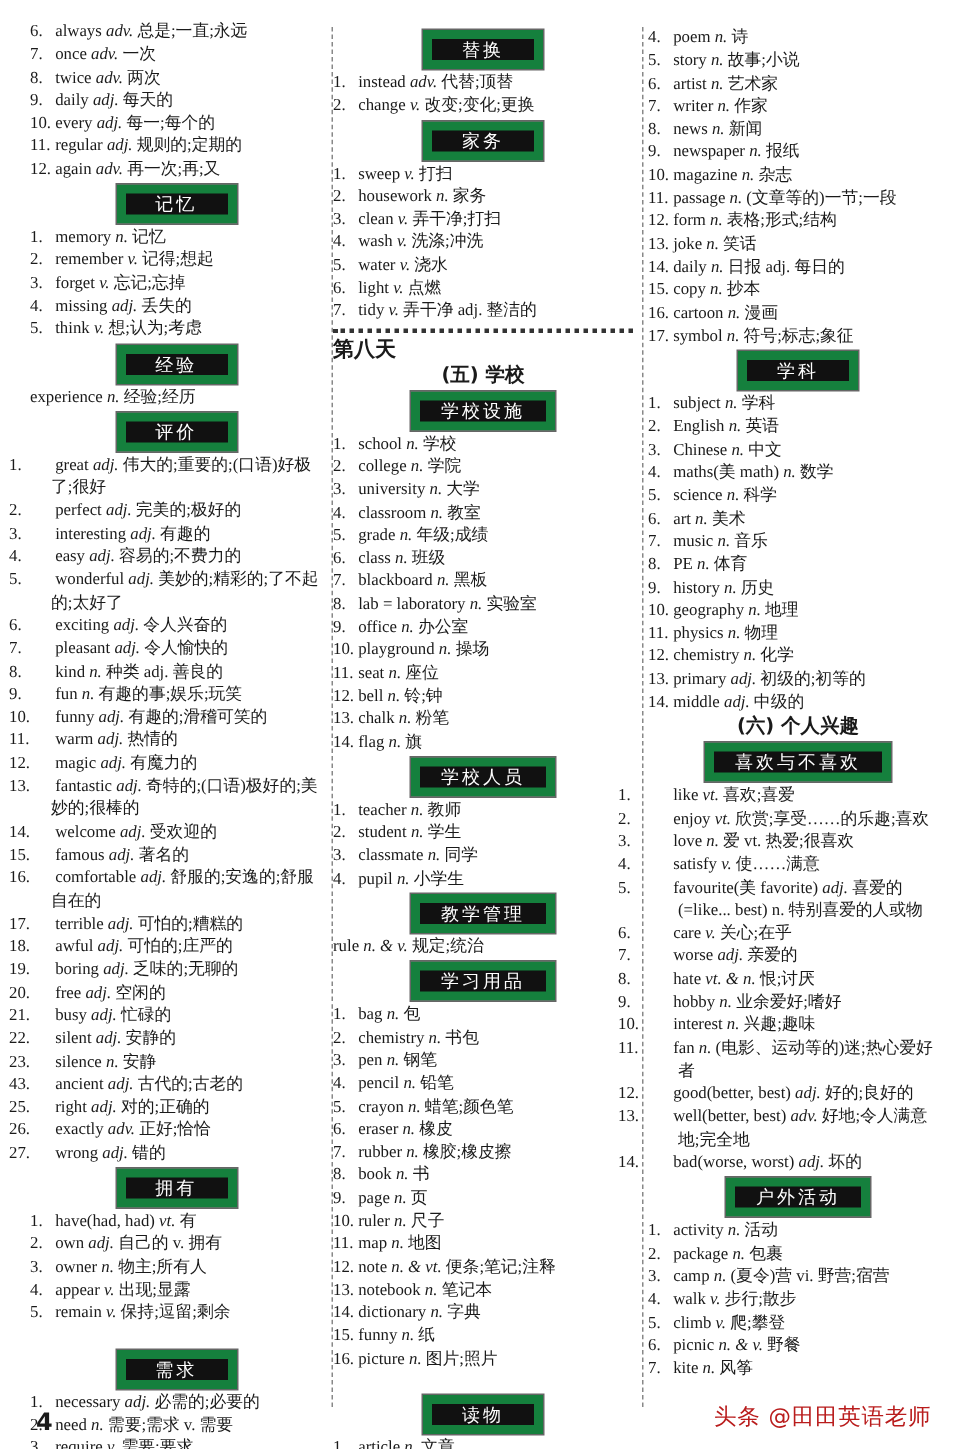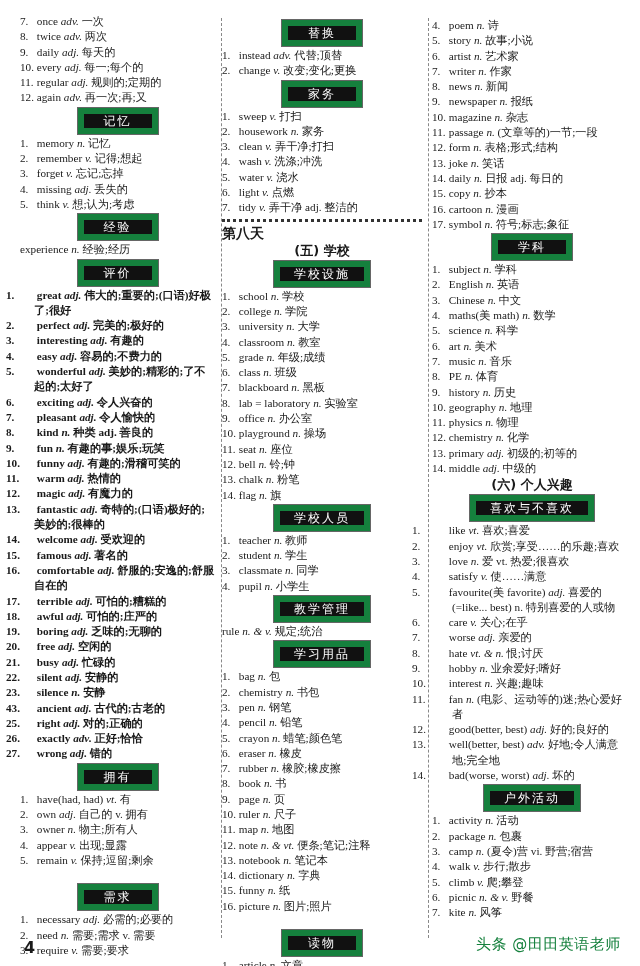--- a/index.html
+++ b/index.html
@@ -9,45 +9,46 @@
   }
   .col { position:absolute; top:0; }
   #col1 { left:20px; width:195px; top:14px; }
   #col2 { left:222px; width:200px; top:18px; }
   #col3 { left:432px; width:200px; top:18px; }
   .vsep { position:absolute; top:18px; width:0; border-left:1px dashed #888; }
   #sep1 { left:221px; height:920px; }
   #sep2 { left:428px; height:920px; }
   .entry { font-size:11.2px; line-height:15.3px; white-space:nowrap; }
   .entry .num { display:inline-block; min-width:14px; }
-  .entry.wrap { white-space:normal; padding-left:14px; text-indent:-14px;font-weight:bold; }
+  .entry.wrap { white-space:normal; padding-left:14px; text-indent:-14px; }
   .entry.wrap2 { white-space:normal; padding-left:20px; text-indent:-20px; }
   .pos { font-style:italic; }
   .hdr-wrap { text-align:center; margin:2px 0 2px 0; }
   .hdr {
     display:inline-block; background:#111; color:#fff; font-size:12px; line-height:14px;
     padding:0 20px; min-width:28px; border:6px solid #15803d; outline:1px solid #666;
     outline-offset:0; font-family: "DejaVu Sans", sans-serif; letter-spacing:2px;
   }
   .hdr.wide { padding:0 14px; }
   .subtitle { text-align:center; font-size:13px; line-height:17px; font-family:"DejaVu Sans", sans-serif; font-weight:bold; }
   .daytitle { font-size:14px; font-weight:bold; line-height:18px; font-family:"DejaVu Serif", serif; }
   .dotrule { border-top:3px dotted #333; margin:3px 0 2px 0; }
   .gap { height:14px; }
   #pagenum { position:absolute; left:24px; top:938px; font-size:16px; font-weight:bold; font-family:"DejaVu Sans", sans-serif; }
-  #watermark { position:absolute; left:476px; top:935px; font-size:15px; color:#15803d; font-family:"DejaVu Sans", sans-serif; letter-spacing:0.5px;text-align:right; }
+  #watermark { position:absolute; left:476px; top:935px; font-size:15px; color:#b91c1c; font-family:"DejaVu Sans", sans-serif; letter-spacing:0.5px;text-align:right; }
 </style>
 </head>
 <body>
 
 <div class="vsep" id="sep1"></div>
 <div class="vsep" id="sep2"></div>
 
 <div class="col" id="col1">
   <div>
+      <div class="entry"><span class="num">6.</span> <span>always</span> <span class="pos">adv.</span> <span>总是;一直;永远</span></div>
       <div class="entry"><span class="num">7.</span> <span>once</span> <span class="pos">adv.</span> <span>一次</span></div>
       <div class="entry"><span class="num">8.</span> <span>twice</span> <span class="pos">adv.</span> <span>两次</span></div>
       <div class="entry"><span class="num">9.</span> <span>daily</span> <span class="pos">adj.</span> <span>每天的</span></div>
       <div class="entry"><span class="num">10.</span> <span>every</span> <span class="pos">adj.</span> <span>每一;每个的</span></div>
       <div class="entry"><span class="num">11.</span> <span>regular</span> <span class="pos">adj.</span> <span>规则的;定期的</span></div>
       <div class="entry"><span class="num">12.</span> <span>again</span> <span class="pos">adv.</span> <span>再一次;再;又</span></div>
     </div>
   <div class="hdr-wrap"><span class="hdr">记忆</span></div>
   <div>
       <div class="entry"><span class="num">1.</span> <span>memory</span> <span class="pos">n.</span> <span>记忆</span></div>

